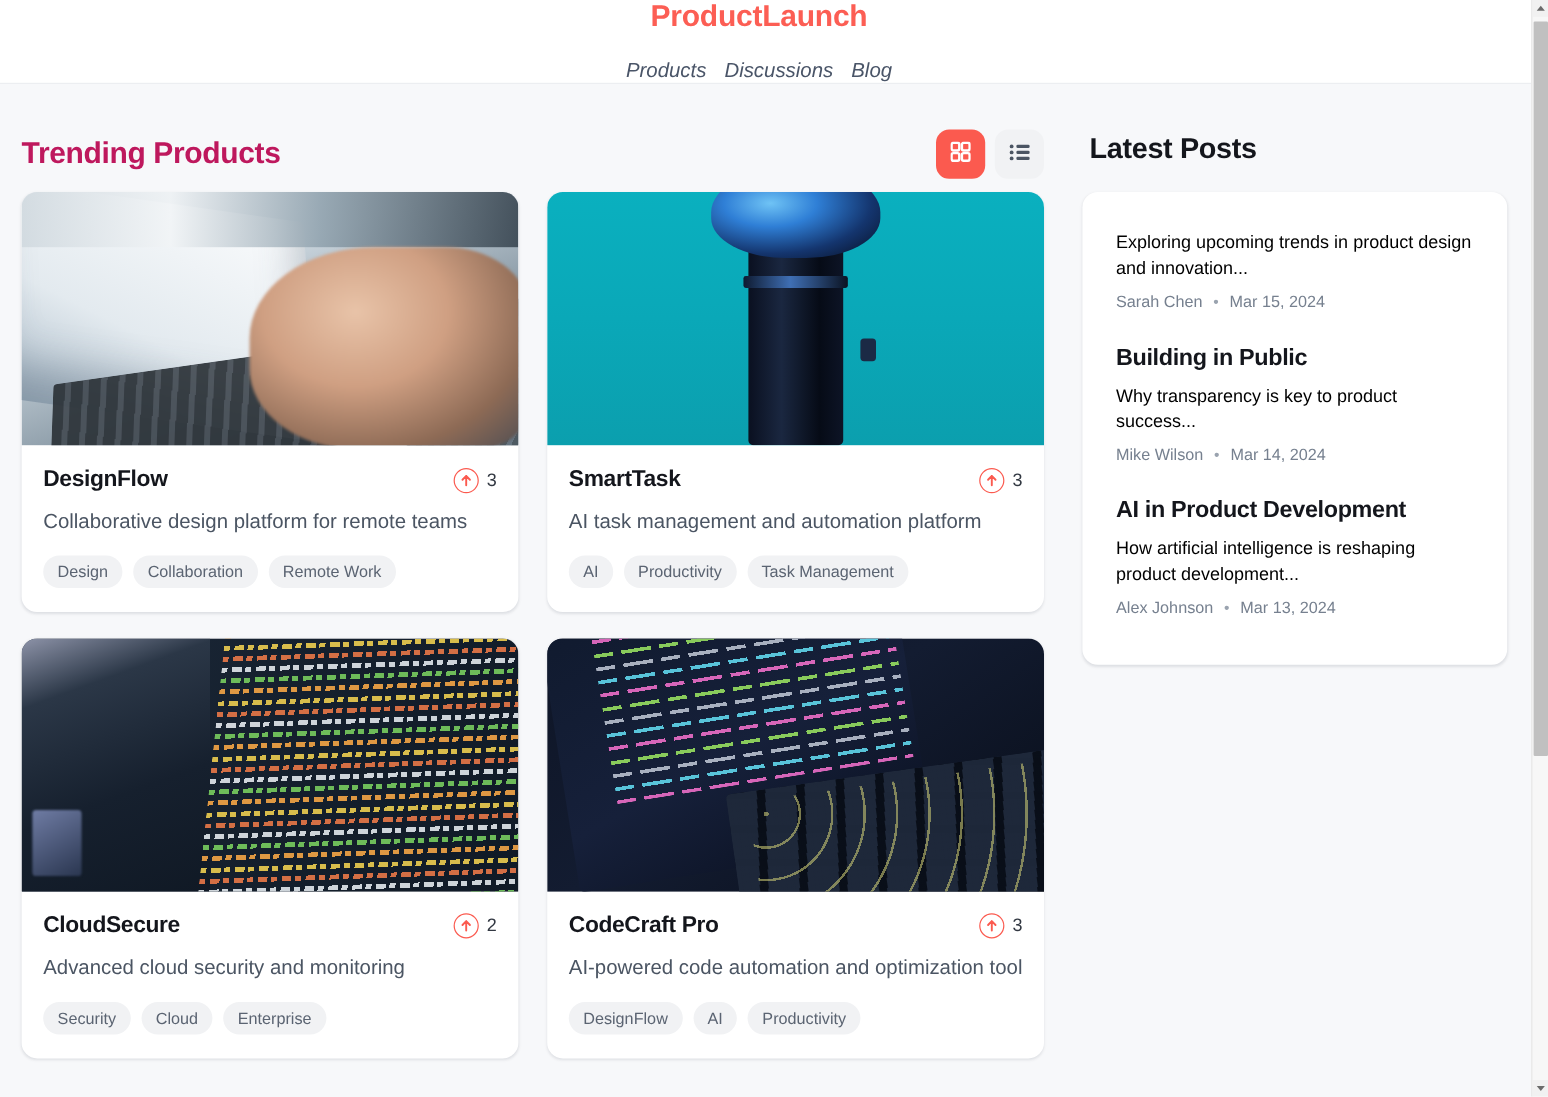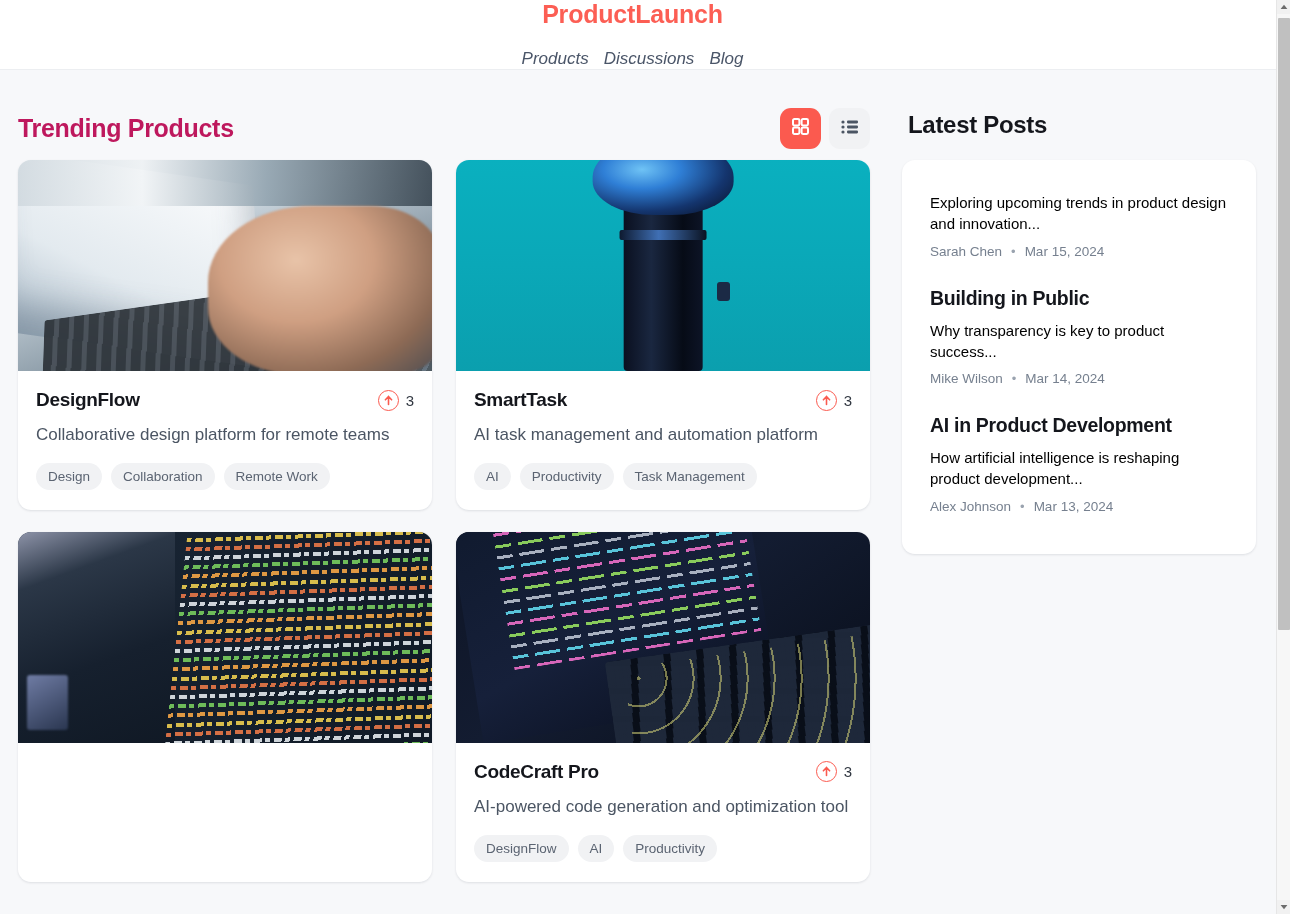--- a/index.html
+++ b/index.html
@@ -390,41 +390,60 @@
               <span class="tag">Task Management</span>
             </div>
           </div>
         </div>
 
         <div class="card">
           <div class="thumb thumb-code1">
             <div class="panel-left"></div>
                 <div class="codewall"></div>
           </div>
+          <div class="card-body">
+            <div class="card-top">
+              <div class="card-title">CloudSecure</div>
+              <div class="votes">
+                <span class="vote-circle">
+                  <svg width="11" height="11" viewBox="0 0 11 11">
+                    <path d="M5.5 1.6 L5.5 9.4 M5.5 1.6 L2.4 4.8 M5.5 1.6 L8.6 4.8" stroke="#fb5a4f" stroke-width="1.6" fill="none" stroke-linecap="round" stroke-linejoin="round"></path>
+                  </svg>
+                </span>
+                <span class="vote-count">2</span>
+              </div>
+            </div>
+            <div class="card-desc">Advanced cloud security and monitoring</div>
+            <div class="tags">
+              <span class="tag">Security</span>
+              <span class="tag">Cloud</span>
+              <span class="tag">Enterprise</span>
+            </div>
+          </div>
         </div>
 
         <div class="card">
           <div class="thumb thumb-code2">
             <div class="screen"></div>
                 <div class="keyboard"></div>
                 <div class="keyglow"></div>
           </div>
           <div class="card-body">
             <div class="card-top">
               <div class="card-title">CodeCraft Pro</div>
               <div class="votes">
                 <span class="vote-circle">
                   <svg width="11" height="11" viewBox="0 0 11 11">
                     <path d="M5.5 1.6 L5.5 9.4 M5.5 1.6 L2.4 4.8 M5.5 1.6 L8.6 4.8" stroke="#fb5a4f" stroke-width="1.6" fill="none" stroke-linecap="round" stroke-linejoin="round"></path>
                   </svg>
                 </span>
                 <span class="vote-count">3</span>
               </div>
             </div>
-            <div class="card-desc">AI-powered code generation and optimization tool</div>
+            <div class="card-desc">AI-powered code automation and optimization tool</div>
             <div class="tags">
               <span class="tag">DesignFlow</span>
               <span class="tag">AI</span>
               <span class="tag">Productivity</span>
             </div>
           </div>
         </div>
 
       </div>
     </div>

